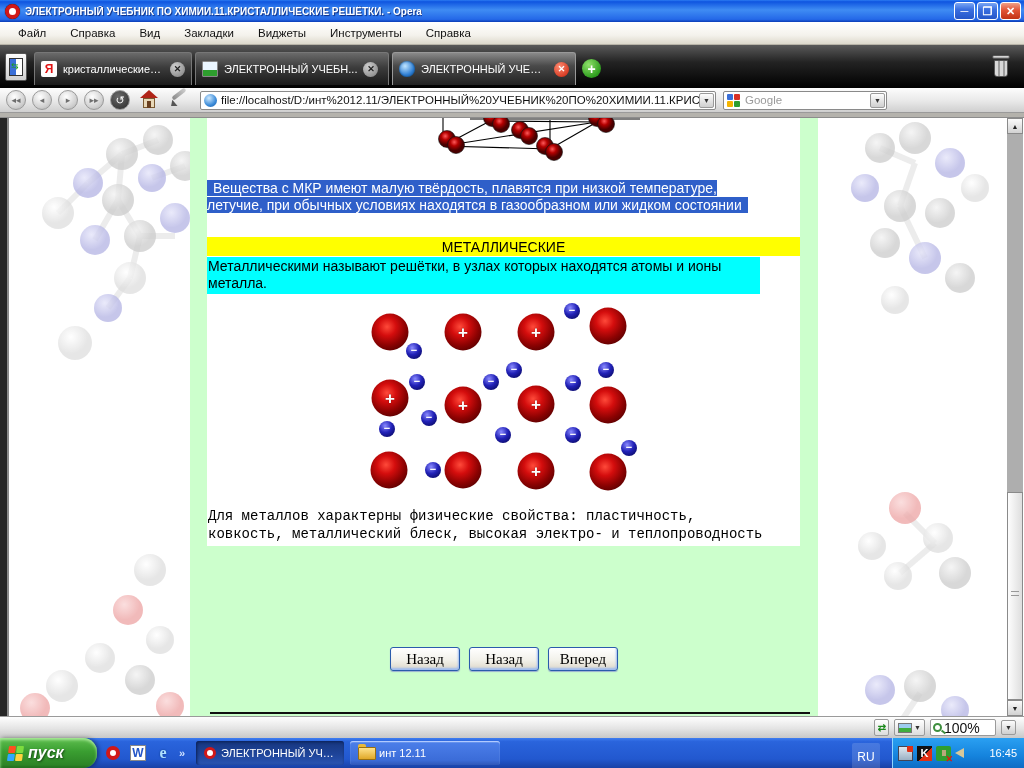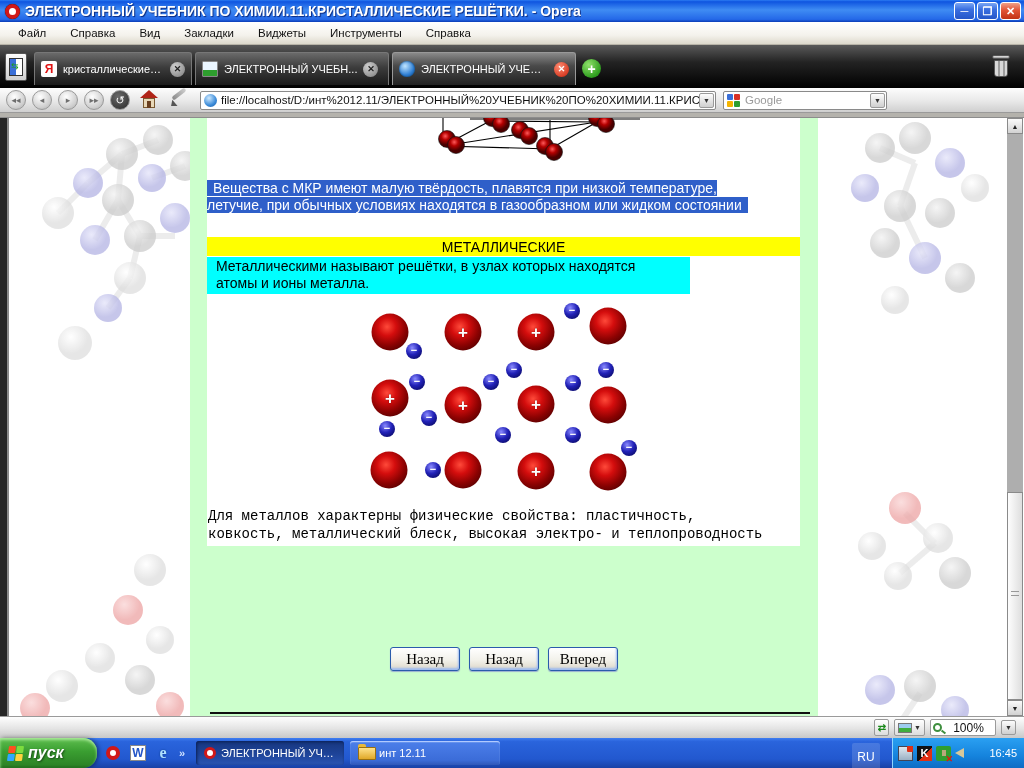--- a/index.html
+++ b/index.html
@@ -6,21 +6,21 @@
   html,body { width:1024px; height:768px; overflow:hidden; background:#000; }
   body { font-family:"Liberation Sans", sans-serif; }
   .screen { position:relative; width:1024px; height:768px; overflow:hidden; background:#fff; }
 
   
   .titlebar { position:absolute; left:0; top:0; width:1024px; height:22px;
     background:linear-gradient(180deg,#2c7bf2 0%,#0f55e0 8%,#3f8cf3 45%,#2468e8 88%,#0a3bb4 100%);
     display:flex; align-items:center; padding:0 3px; }
   .opera-o { width:15px; height:15px; border-radius:50%; border:4px solid #d01818;
     background:#fff; margin:0 5px 0 2px; flex:none; box-shadow:0 0 1px #000; }
-  .title-text { color:#fff; font-size:14px; font-weight:bold; text-shadow:1px 1px 1px #0a2a80;
+  .title-text { color:#fff; font-size:10px; font-weight:bold; text-shadow:1px 1px 1px #0a2a80;
     white-space:nowrap; overflow:hidden; }
   .winbtns { margin-left:auto; display:flex; gap:2px; }
   .winbtn { width:21px; height:18px; border-radius:3px; border:1px solid #fff;
     background:linear-gradient(180deg,#7aa7f5 0%,#3a6fe0 40%,#2456c8 100%);
     color:#fff; font-size:11px; font-weight:bold; display:flex; align-items:center; justify-content:center; }
   .winbtn.close { background:linear-gradient(180deg,#f0a088 0%,#e25436 45%,#c23214 100%); }
 
   
   .menubar { position:absolute; left:0; top:22px; width:1024px; height:23px;
     background:linear-gradient(180deg,#ffffff 0%,#f4f2ec 60%,#ddd9cc 100%);
@@ -101,22 +101,22 @@
   .green-col { position:absolute; left:190px; top:0; width:628px; height:598px; background:#ccffcc; z-index:1; }
   .content-col { position:absolute; left:207px; top:0; width:593px; height:428px; background:#fff; z-index:2; }
 
   #crystal-svg { position:absolute; left:218px; top:0; width:225px; height:62px; overflow:visible; }
   #crystal-svg line { stroke:#000; stroke-width:1.1; }
 
   .sel-para { position:absolute; left:0px; top:62px; width:560px; font-size:14px; line-height:17px; color:#fff; }
   .sel-para span { background:#2f5fc9; padding:0 6px; }
   .yellow-bar { position:absolute; left:0; top:119px; width:593px; height:19px; background:#ffff00;
     display:flex; align-items:center; justify-content:center; font-size:14px; color:#000; }
-  .cyan-bar { position:absolute; left:0; top:139px; width:483px; height:37px; background:#00ffff;
-    font-size:14px; line-height:17px; color:#000; padding:1px 20px 0 9px; }
+  .cyan-bar { position:absolute; left:0; top:139px; width:553px; height:37px; background:#00ffff;
+    font-size:14px; line-height:17px; color:#000; padding:1px 20px 0 1px; }
   #metal-diagram { position:absolute; left:0; top:176px; width:593px; height:212px; background:#fff; }
   .ion { position:absolute; width:37px; height:37px; border-radius:50%; transform:translate(-50%,-50%);
     background:radial-gradient(circle at 42% 36%,#ff4a3a 0%,#d40d0d 28%,#8c0202 58%,#3a0000 95%);
     color:#fff; font-size:17px; font-weight:bold; display:flex; align-items:center; justify-content:center;
     text-shadow:0 0 1px #400; }
   .electron { position:absolute; width:16px; height:16px; border-radius:50%; transform:translate(-50%,-50%);
     background:radial-gradient(circle at 38% 30%,#8a8aff 0%,#2222b8 45%,#00004a 100%);
     color:#fff; font-size:11px; font-weight:bold; line-height:14px; text-align:center; }
   .props-para { position:absolute; left:0; top:389px; width:560px; font-size:14px; line-height:18px; color:#000; padding-left:1px;font-family:Liberation Mono, monospace; }
 
@@ -144,21 +144,21 @@
   .st-btn { height:17px; border:1px solid #9a9a9a; border-radius:2px; background:linear-gradient(180deg,#fff,#ddd);
     display:flex; align-items:center; justify-content:center; padding:0 3px; gap:2px; }
   .fit-glyph { color:#1c8a1c; font-size:10px; font-weight:bold; letter-spacing:-1px; }
   .img-glyph { width:14px; height:10px; border:1px solid #777;
     background:linear-gradient(180deg,#9ecdf0 55%, #3fae3f 55%); }
   .mini-arrow { font-size:7px; color:#333; }
   .zoom-field { width:66px; height:17px; border:1px solid #9a9a9a; border-radius:2px; background:#fff;
     display:flex; align-items:center; padding:0 2px; gap:2px; }
   .mag { width:9px; height:9px; border:2px solid #3f8f3f; border-radius:50%; position:relative; flex:none; }
   .mag:after { content:""; position:absolute; left:6px; top:6px; width:5px; height:2px; background:#3f8f3f; transform:rotate(40deg); }
-  .zoom-val { font-size:12px; color:#111; flex:1; text-align:center; }
+  .zoom-val { font-size:14px; color:#111; flex:1; }
 
   
   .taskbar { position:absolute; left:0; top:738px; width:1024px; height:30px;
     background:linear-gradient(180deg,#3e7df0 0%,#2a64dc 12%,#2258cf 70%,#1941a5 100%); }
   .startbtn { position:absolute; left:0; top:0; height:30px; width:97px; border-radius:0 14px 14px 0;
     background:linear-gradient(180deg,#5fbf4f 0%,#3a9e31 45%,#2d8426 90%,#1f6a1a 100%);
     box-shadow:inset 0 2px 3px #a8e89a, 2px 0 4px rgba(0,0,0,.4);
     display:flex; align-items:center; gap:5px; padding-left:8px; }
   .flag { display:grid; grid-template:7px 7px / 7px 7px; gap:1px; transform:skewX(-8deg); }
   .flag i { border-radius:1px; }

